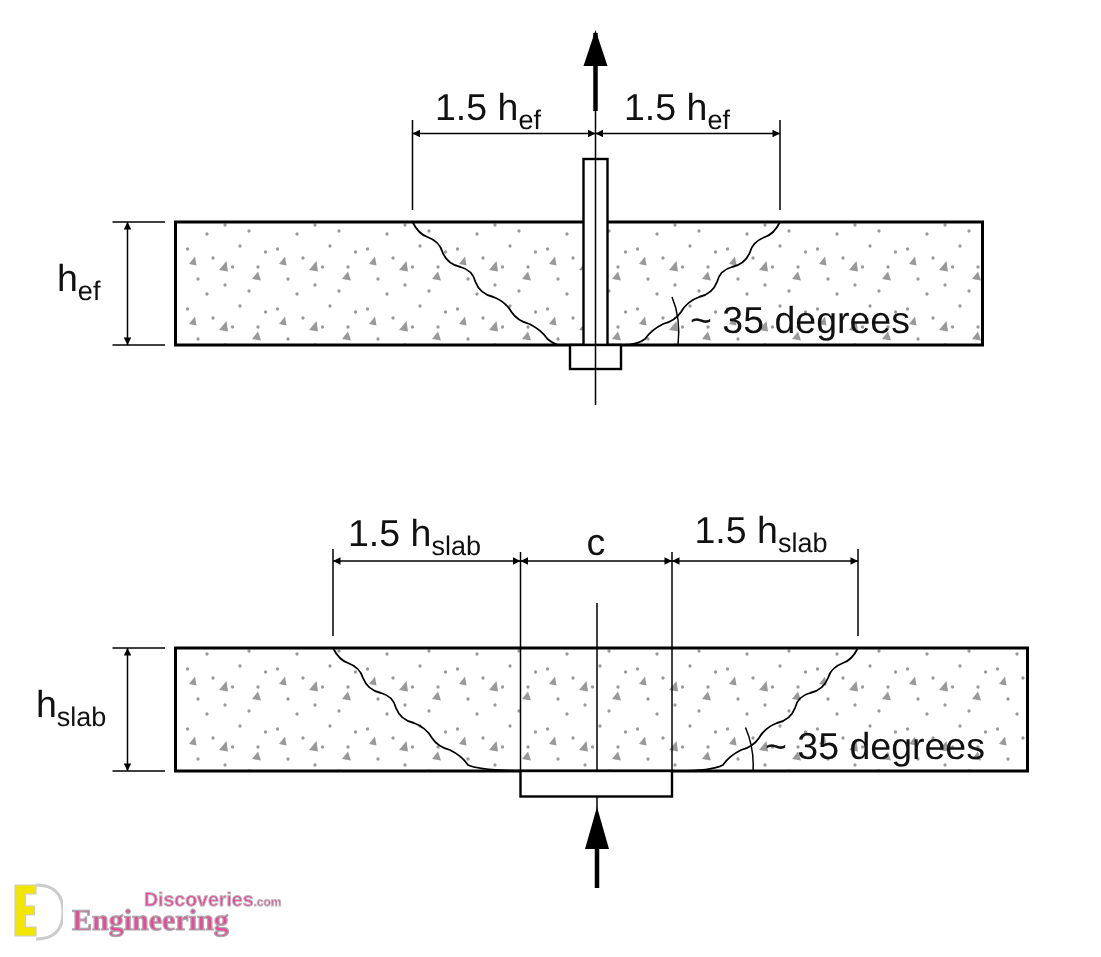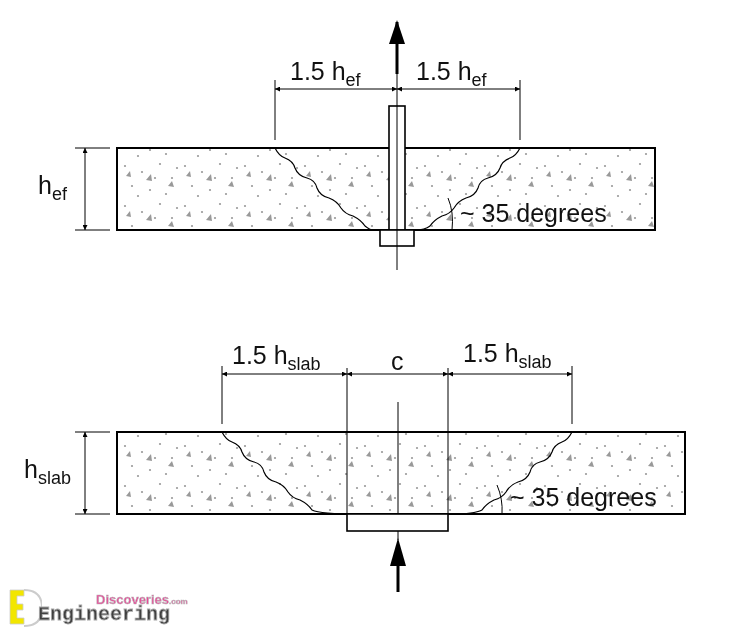--- a/index.html
+++ b/index.html
@@ -7,22 +7,22 @@
          font-family: "Liberation Sans", sans-serif; }
   svg.diagram { position: absolute; left: 0; top: 0; }
   .lbl { font-family: "Liberation Sans", sans-serif; fill: #111; }
   .lbl-lg { font-size: 25px; }
   .sub { font-size: 18px; }
   .wm { position: absolute; left: 8px; top: 586px; width: 200px; height: 44px; }
   .wm-d { position: absolute; left: 88px; top: 6px; font-size: 13px; color: #ec4899;
           font-family: "Liberation Sans", sans-serif; font-weight: bold;
           -webkit-text-stroke: 0.6px #bbb; }
   .wm-d small { font-size: 8px; }
-  .wm-e { position: absolute; left: 30px; top: 17px; font-size: 20px; color: #404040;
-          font-family: Liberation Mono, monospace; font-weight: bold;
+  .wm-e { position: absolute; left: 40px; top: 17px; font-size: 20px; color: #ec4899;
+          font-family: Liberation Serif, serif; font-weight: bold;
           -webkit-text-stroke: 0.8px #aaa; }
 </style>
 </head>
 <body>
 
 <svg class="diagram" width="734" height="638" viewBox="0 0 734 638">
   <defs>
     <marker id="arr" viewBox="0 0 10 10" refX="10" refY="5" markerWidth="12" markerHeight="5" orient="auto-start-reverse" markerUnits="userSpaceOnUse">
       <path d="M0,0 L10,5 L0,10 z" fill="#000"></path>
     </marker>

